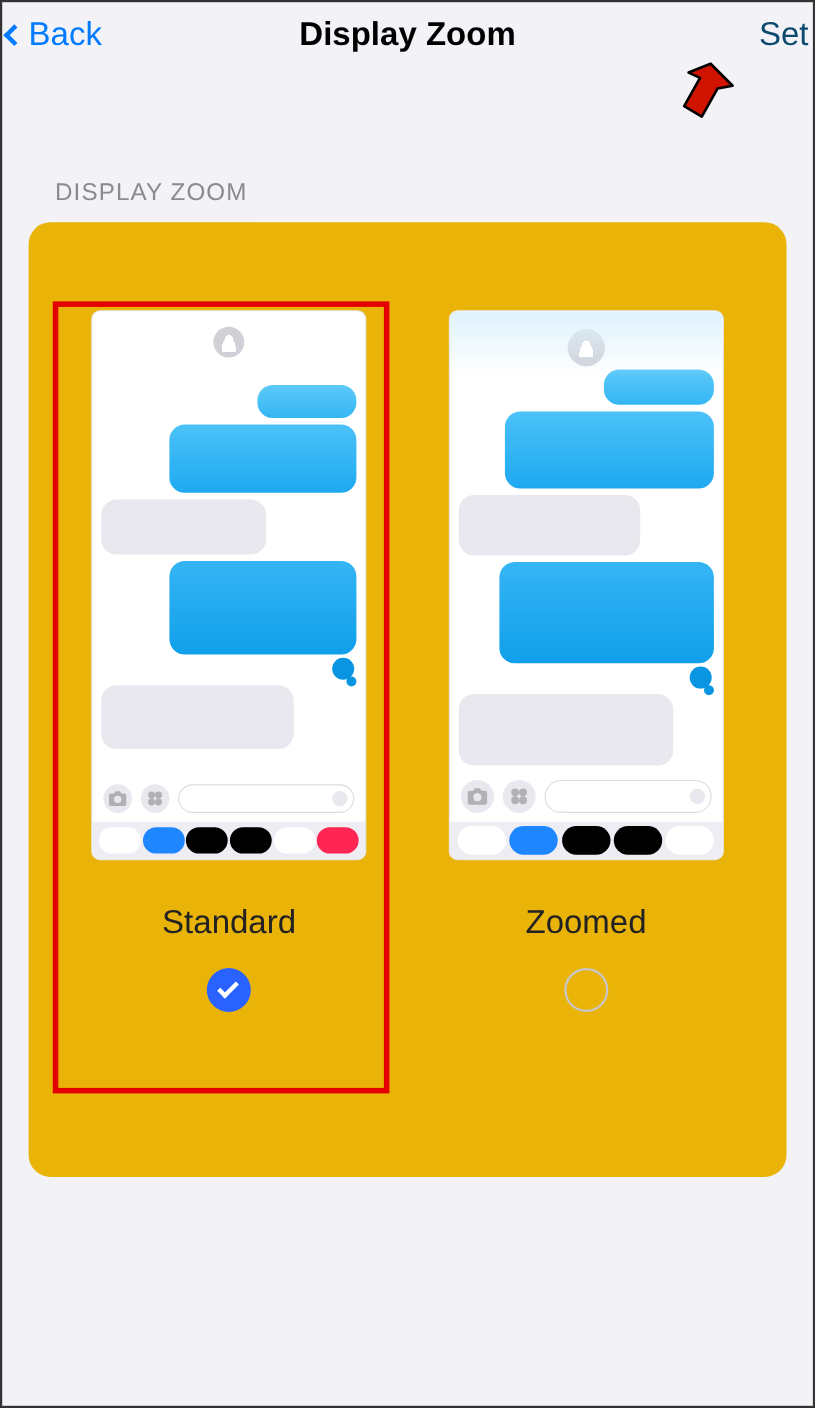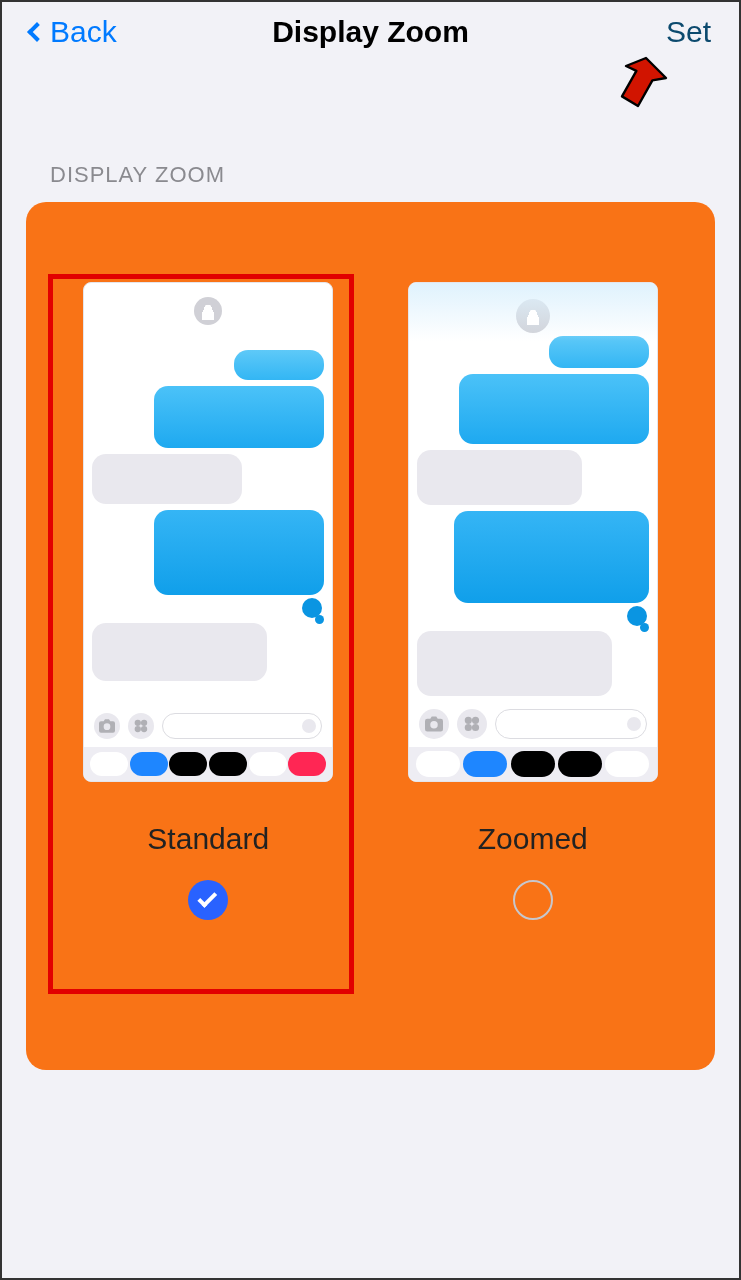--- a/index.html
+++ b/index.html
@@ -11,21 +11,21 @@
     overflow: hidden;
     border: 2px solid #333;
   }
 
   
   .navbar {
     height: 60px;
     display: flex;
     align-items: center;
     justify-content: space-between;
-    padding: 0 28px;
+    padding: 0 4px;
     position: relative;
     gap: 48px;
   }
   .back-btn {
     display: flex;
     align-items: center;
     color: #007aff;
     font-size: 30px;
     font-weight: 400;
     cursor: pointer;
@@ -56,21 +56,21 @@
   }
 
   
   .section-header {
     color: #8a8a8f;
     font-size: 22px;
     letter-spacing: 1px;
     padding: 100px 48px 14px 48px;
   }
   .card {
-    background: #f97316;
+    background: #eab308;
     border-radius: 20px;
     margin: 0 24px;
     padding: 80px 20px 150px 20px;
     display: flex;
     justify-content: space-around;
   }
 
   .option {
     width: 300px;
     display: flex;

